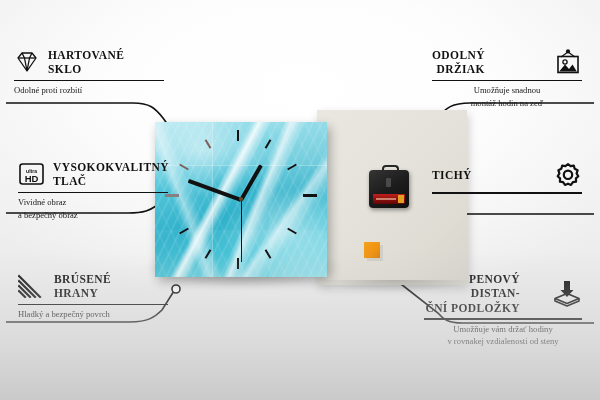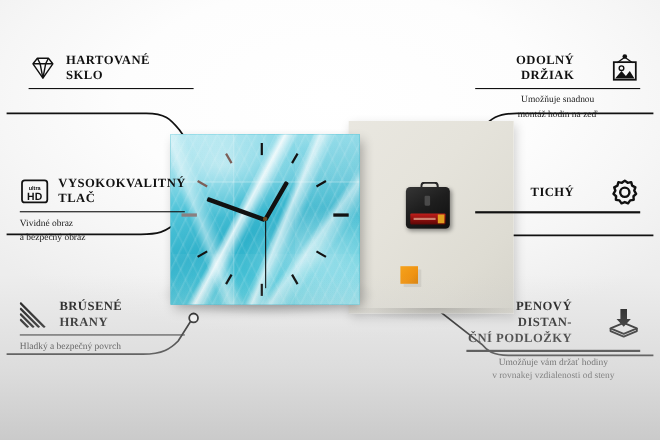--- a/index.html
+++ b/index.html
@@ -209,21 +209,21 @@
   }
 
   
   .feature { position: absolute; }
   .feature .head {
     display: flex;
     align-items: center;
     gap: 8px;
   }
   .feature.left .head { justify-content: flex-start; }
-  .feature.right .head { justify-content: flex-end; gap: 32px; }
+  .feature.right .head { justify-content: space-between; gap: 32px; }
   .feature .title {
     font-family: "Liberation Serif", serif;
     font-weight: bold;
     font-size: 11.5px;
     letter-spacing: 0.4px;
     line-height: 1.25;
     color: #111111;
     text-transform: uppercase;
   }
   .feature.right .title { text-align: right; }
@@ -303,37 +303,38 @@
       <div class="tick" style="left:28px; top:40px; width:2px; height:10px; transform:rotate(120deg); background:#7d5f58;"></div>
       <div class="tick" style="left:52px; top:17px; width:2px; height:10px; transform:rotate(150deg); background:#7d5f58;"></div>
 
       <div class="hand" style="left:86px; top:76px; width:40px; height:4px; transform:rotate(-60deg);"></div>
       <div class="hand" style="left:86px; top:76px; width:56px; height:4px; transform:rotate(-160deg);"></div>
       <div class="hand-sec" style="left:86px; top:78px; height:62px;"></div>
       <div class="hub" style="left:84px; top:75px;"></div>
     </div>
   </div>
 
-  <div class="feature left" style="left:26px; top:48px; width:150px;">
+  <div class="feature left" style="left:14px; top:48px; width:150px;">
     <div class="head">
       <svg class="icon" width="26" height="24" viewBox="0 0 26 24">
         <g fill="none" stroke="#111" stroke-width="1.3" stroke-linejoin="round">
           <path d="M4 8 L8 3 L18 3 L22 8 L13 21 Z"></path>
           <path d="M4 8 L22 8"></path>
           <path d="M8 3 L10.5 8 L13 21"></path>
           <path d="M18 3 L15.5 8 L13 21"></path>
         </g>
       </svg>
       <div class="title">
         <div>HARTOVANÉ</div>
         <div>SKLO</div>
       </div>
     </div>
     <div class="rule" style="width:150px;"></div>
     <div class="desc">
+      <div>Odolné proti rozbití</div>
     </div>
   </div>
 
   <div class="feature left" style="left:18px; top:160px; width:150px;">
     <div class="head">
       <svg class="icon" width="27" height="26" viewBox="0 0 27 26">
         <rect x="2" y="3" width="23" height="20" rx="2.5" fill="none" stroke="#111" stroke-width="1.6"></rect>
         <text x="13.5" y="11.5" text-anchor="middle" font-family="Liberation Sans, sans-serif" font-size="5" font-weight="bold" fill="#111">ultra</text>
         <text x="13.5" y="20.5" text-anchor="middle" font-family="Liberation Sans, sans-serif" font-size="9.5" font-weight="bold" fill="#111">HD</text>
       </svg>

